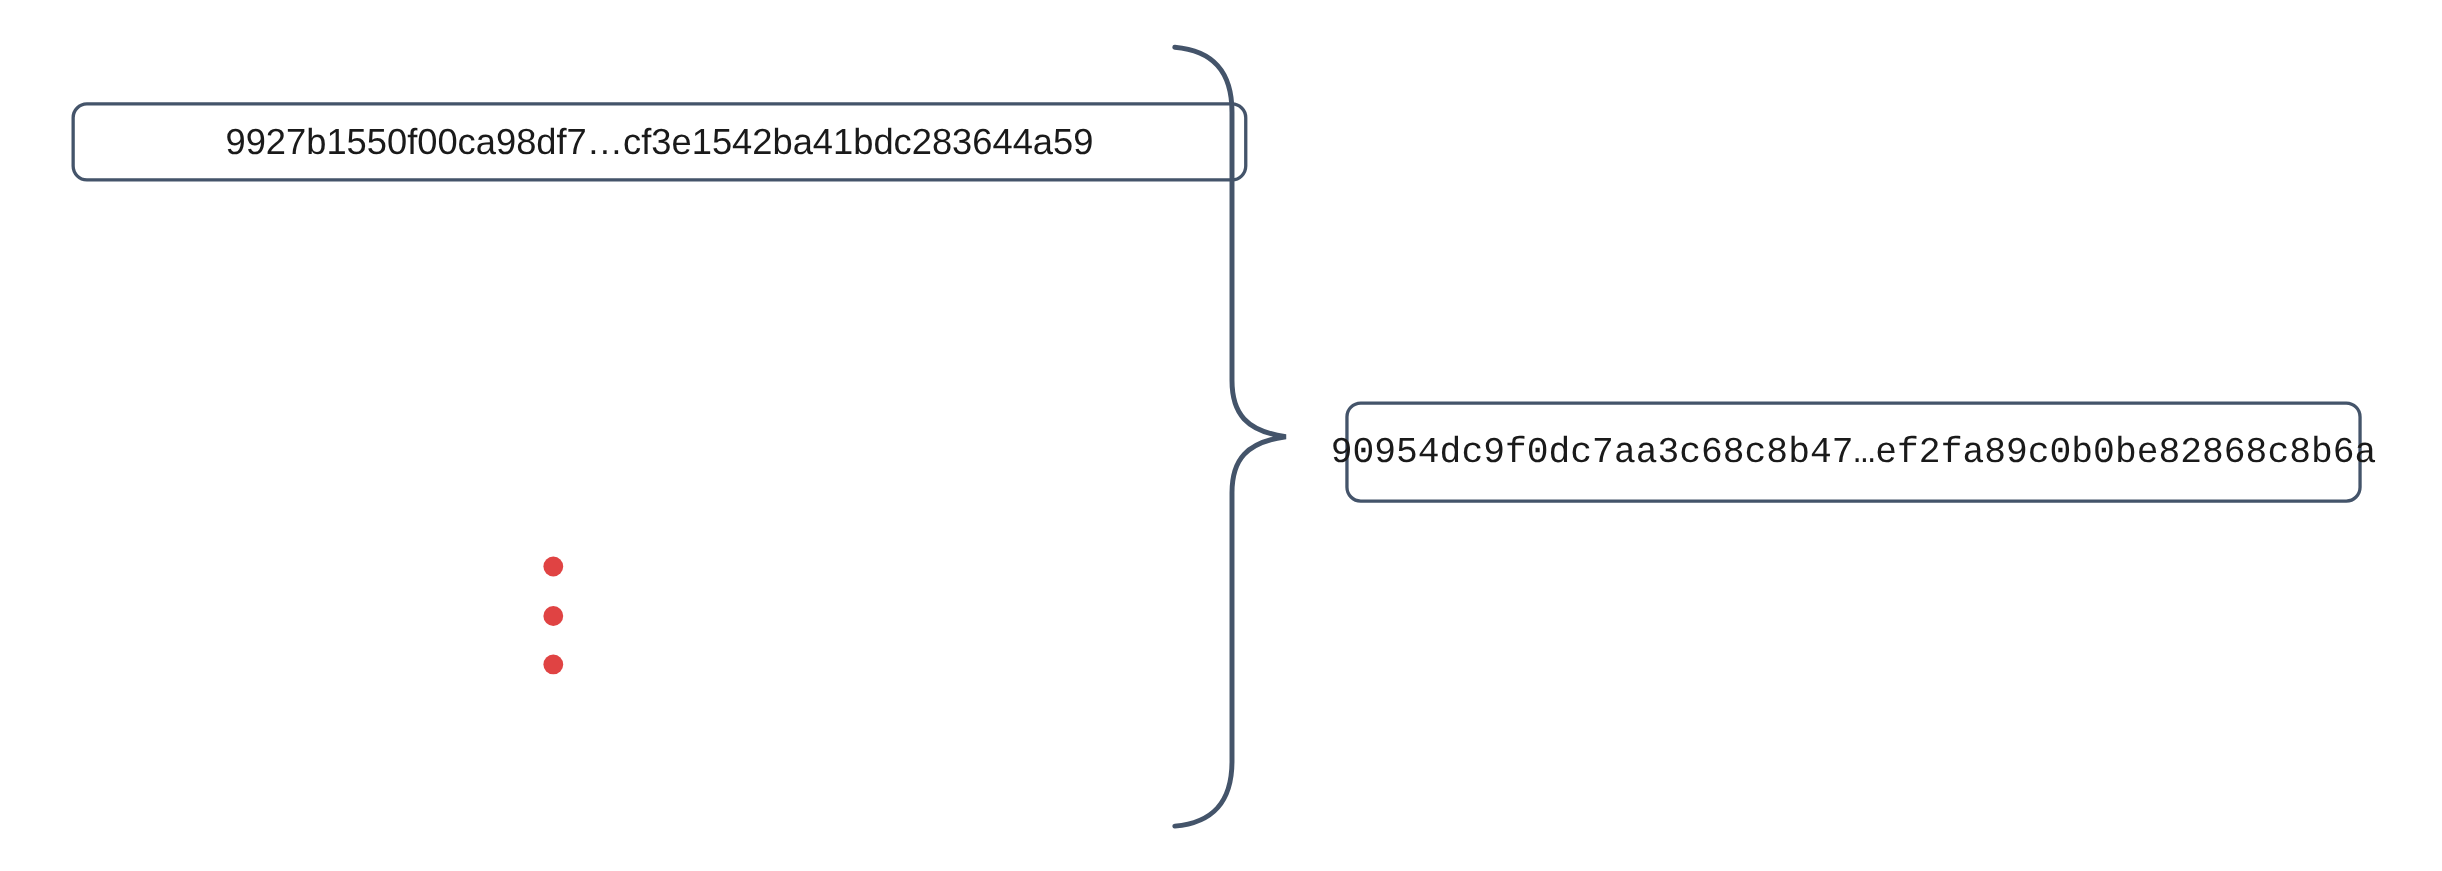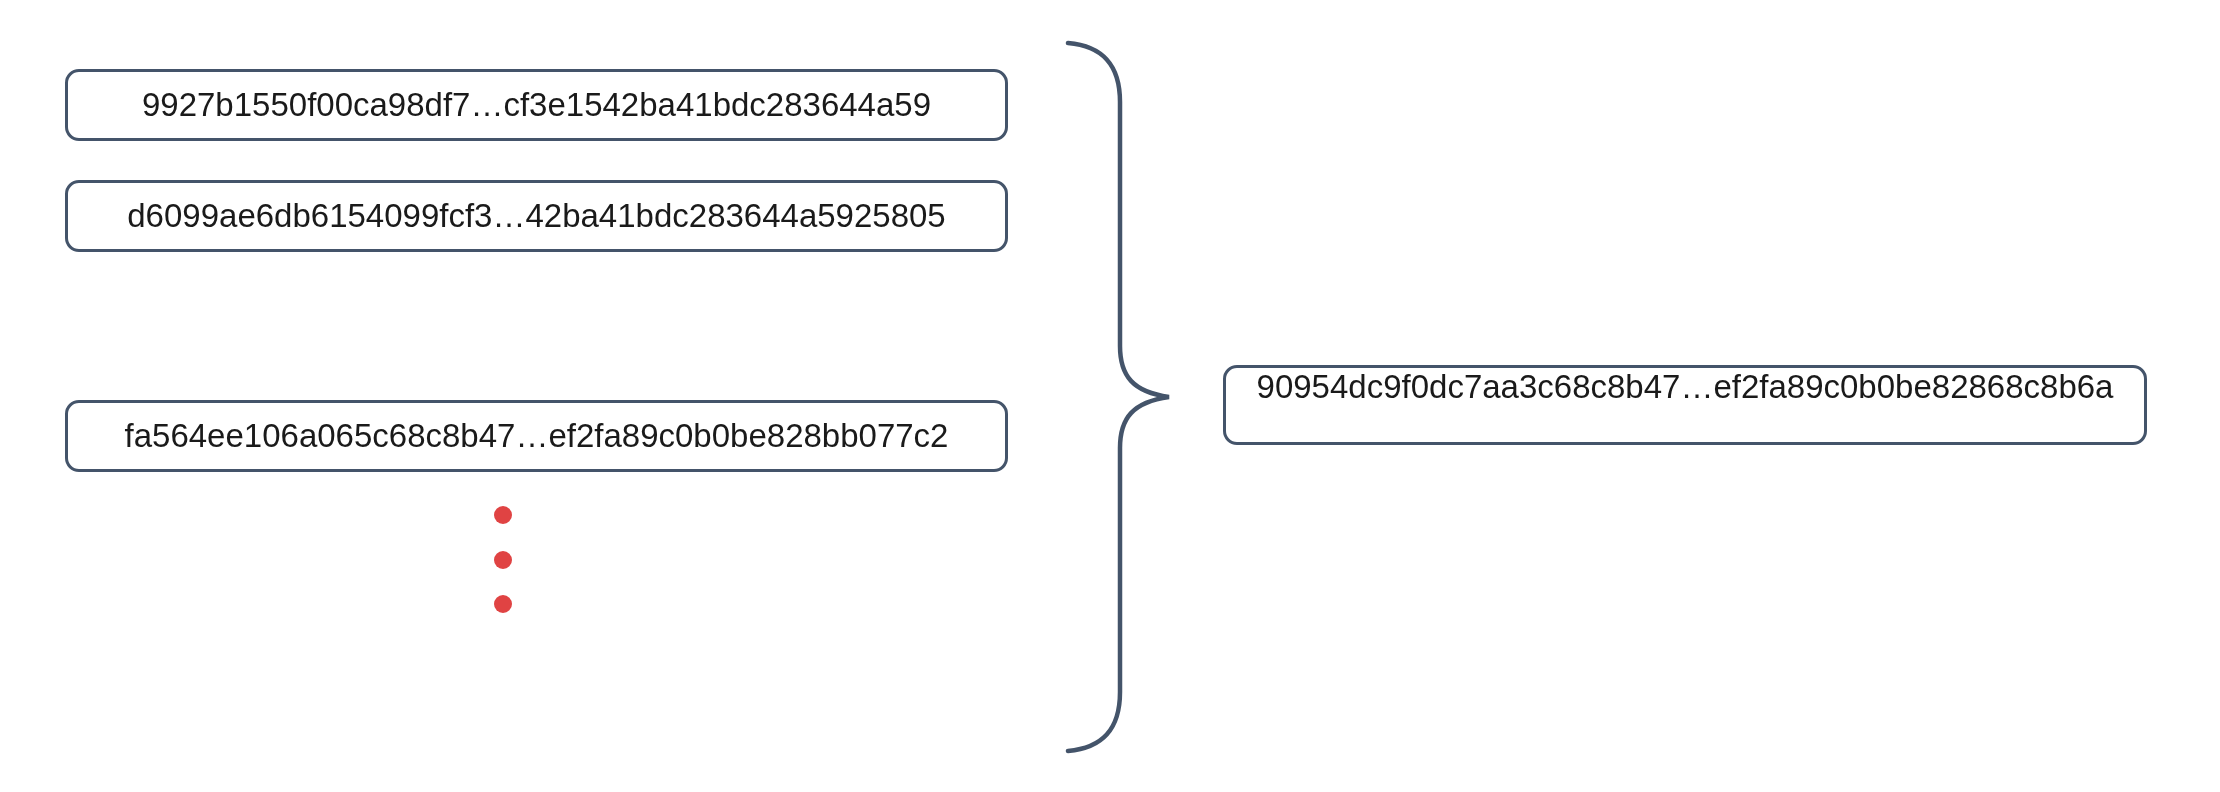--- a/index.html
+++ b/index.html
@@ -16,47 +16,50 @@
     position: relative;
     width: 2220px;
     height: 792px;
     background: var(--background);
     overflow: hidden;
   }
 
   .hash-box {
     position: absolute;
     left: 65px;
-    width: 943px;
+    width: 1069px;
     height: 72px;
     border: 3px solid var(--line);
     border-radius: 14px;
     background: var(--background);
     display: flex;
     align-items: center;
     justify-content: center;
     font-size: 33px;
     color: var(--text);
     white-space: nowrap;
+    margin-top: 24px;
   }
 
   .result-box {
     position: absolute;
     left: 1223px;
     top: 365px;
     width: 924px;
-    height: 80px;
+    height: 92px;
     border: 3px solid var(--line);
     border-radius: 14px;
     background: var(--background);
     display: flex;
+    align-items: center;
     justify-content: center;
     font-size: 33px;
     color: var(--text);
     white-space: nowrap;
+    font-family: Liberation Mono, monospace;
   }
 
   .ellipsis-dots {
     position: absolute;
     left: 494px;
     top: 506px;
     width: 18px;
     height: 107px;
   }
   .dot {
@@ -87,26 +90,20 @@
   }
 </style>
 </head>
 <body>
 
 <div class="canvas">
 
   <div class="hash-box" style="top:69px">
     <span>9927b1550f00ca98df7…cf3e1542ba41bdc283644a59</span>
   </div>
-  <div class="hash-box" style="top:180px">
-    <span>d6099ae6db6154099fcf3…42ba41bdc283644a5925805</span>
-  </div>
-  <div class="hash-box" style="top:400px">
-    <span>fa564ee106a065c68c8b47…ef2fa89c0b0be828bb077c2</span>
-  </div>
 
   <div class="ellipsis-dots">
     <span class="dot d1"></span>
     <span class="dot d2"></span>
     <span class="dot d3"></span>
   </div>
 
 
   <svg class="brace-svg" viewBox="0 0 2220 792" aria-hidden="true">
     <path d="M 1068 43

